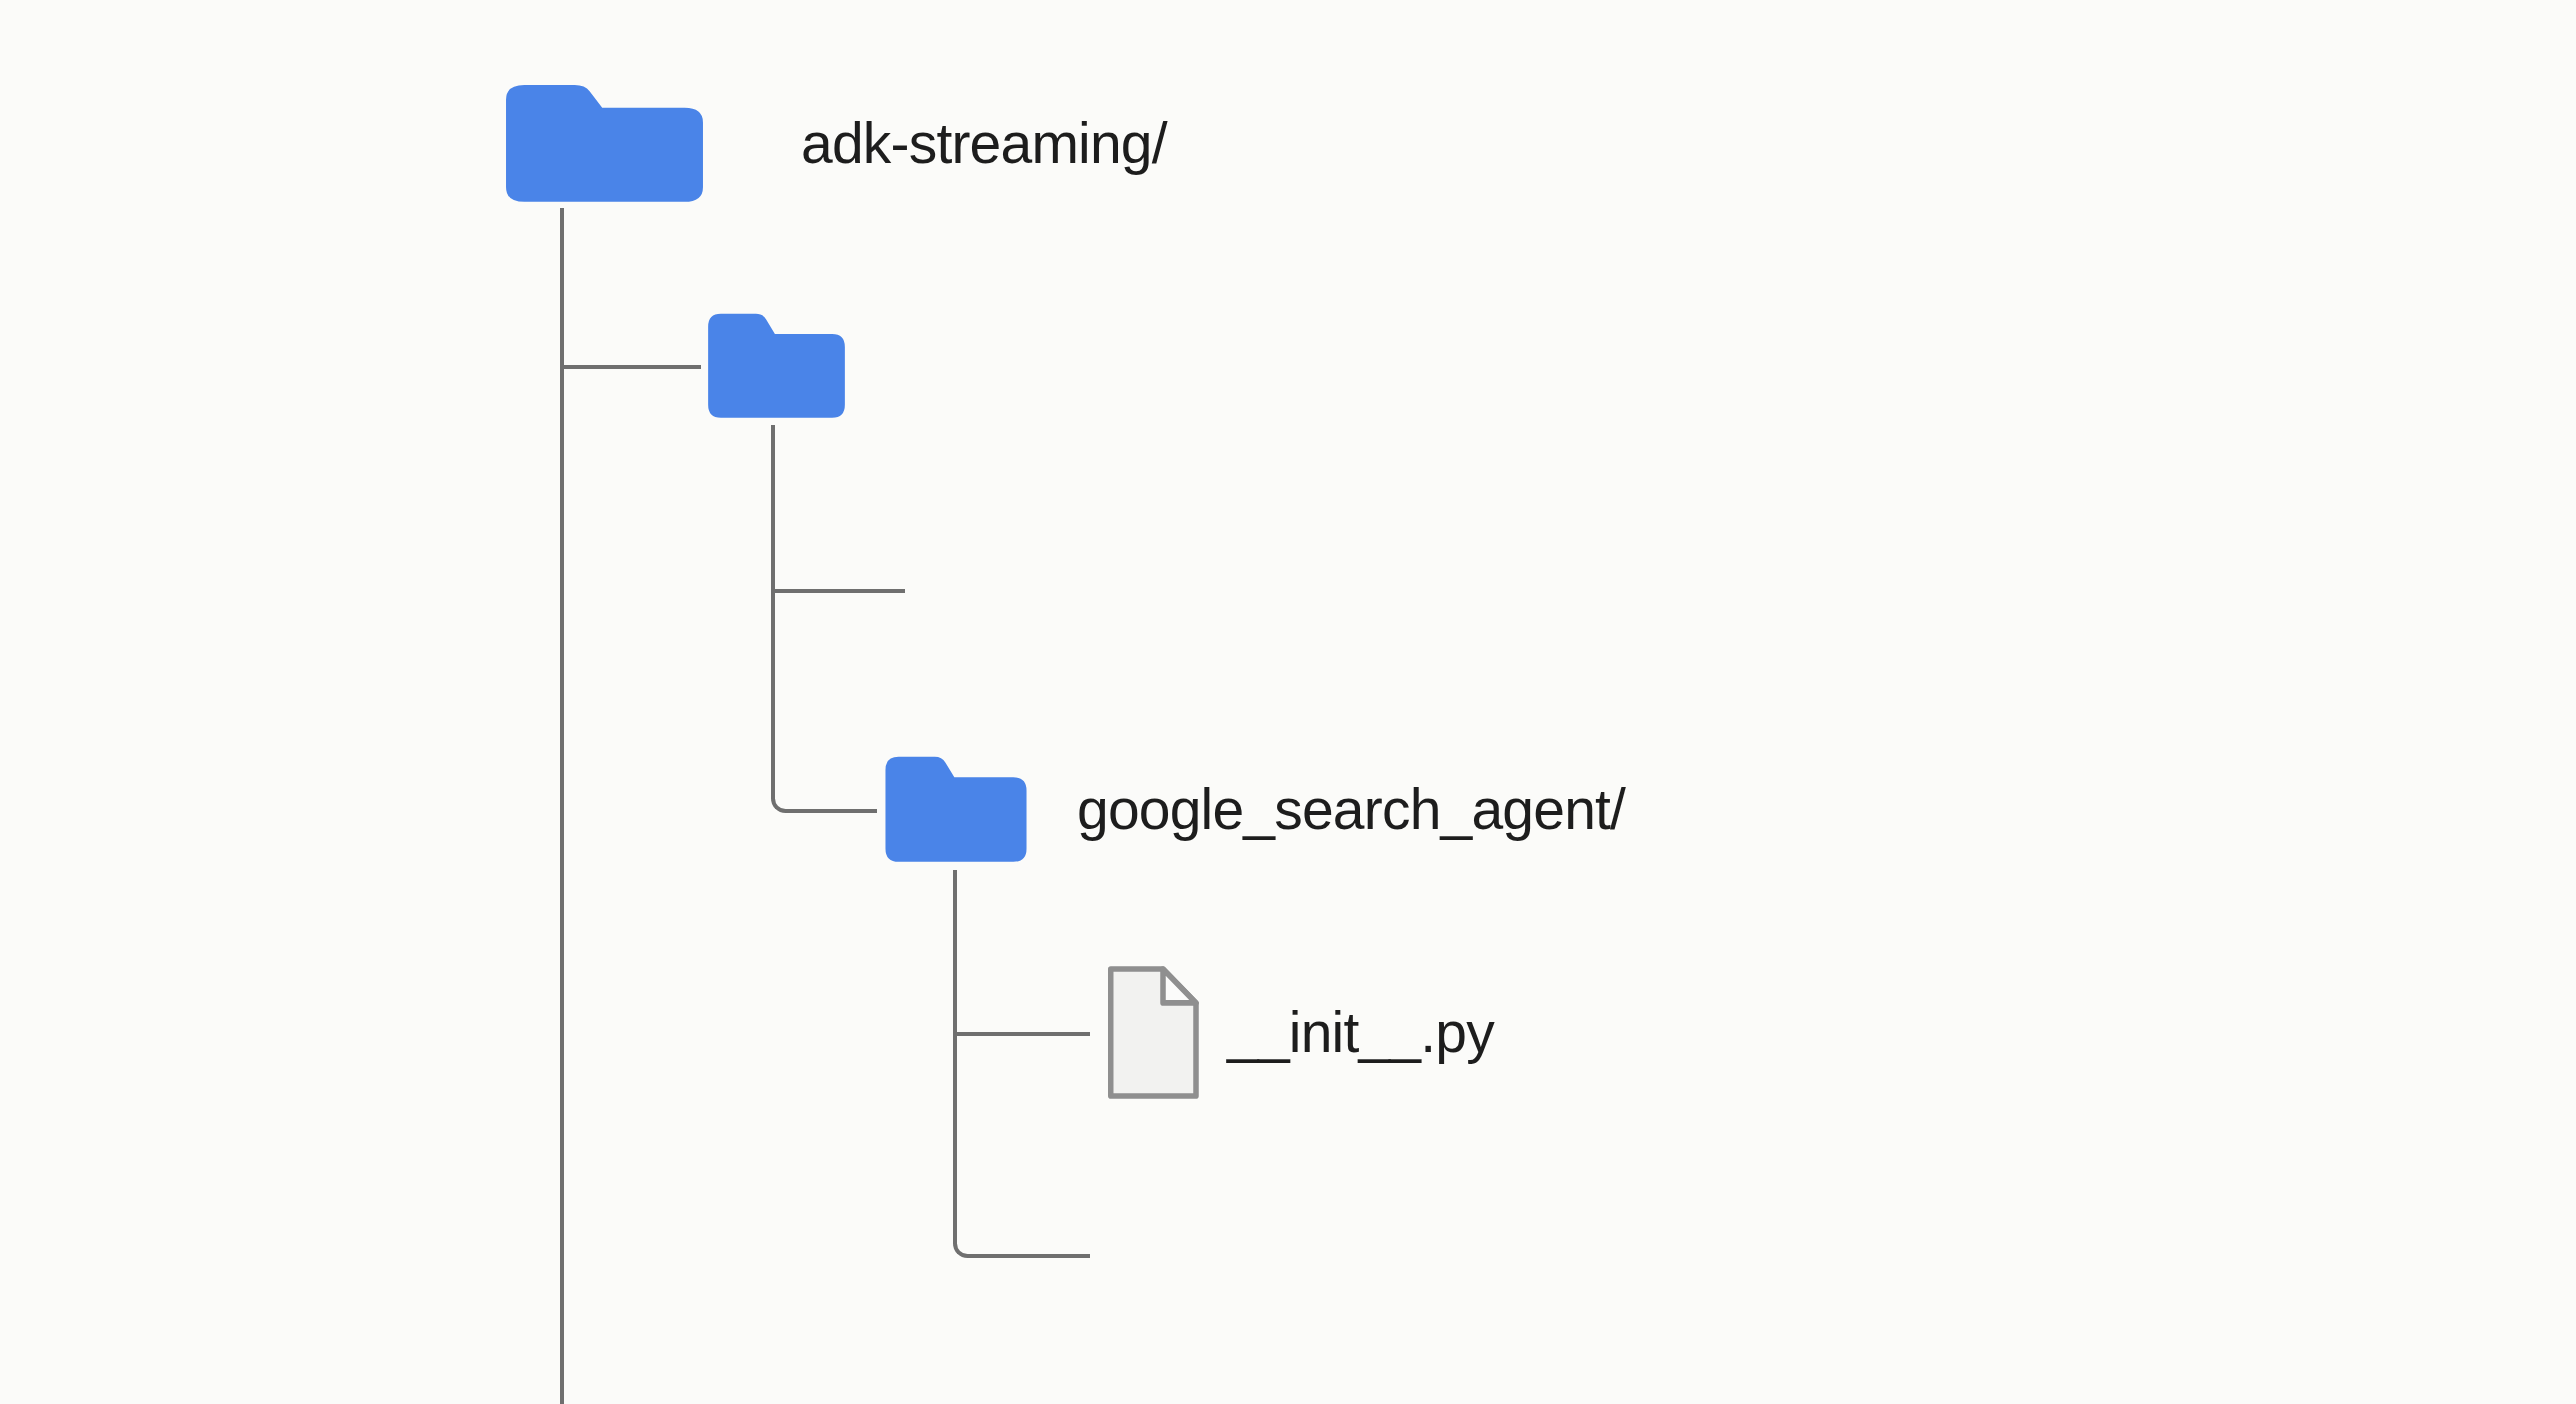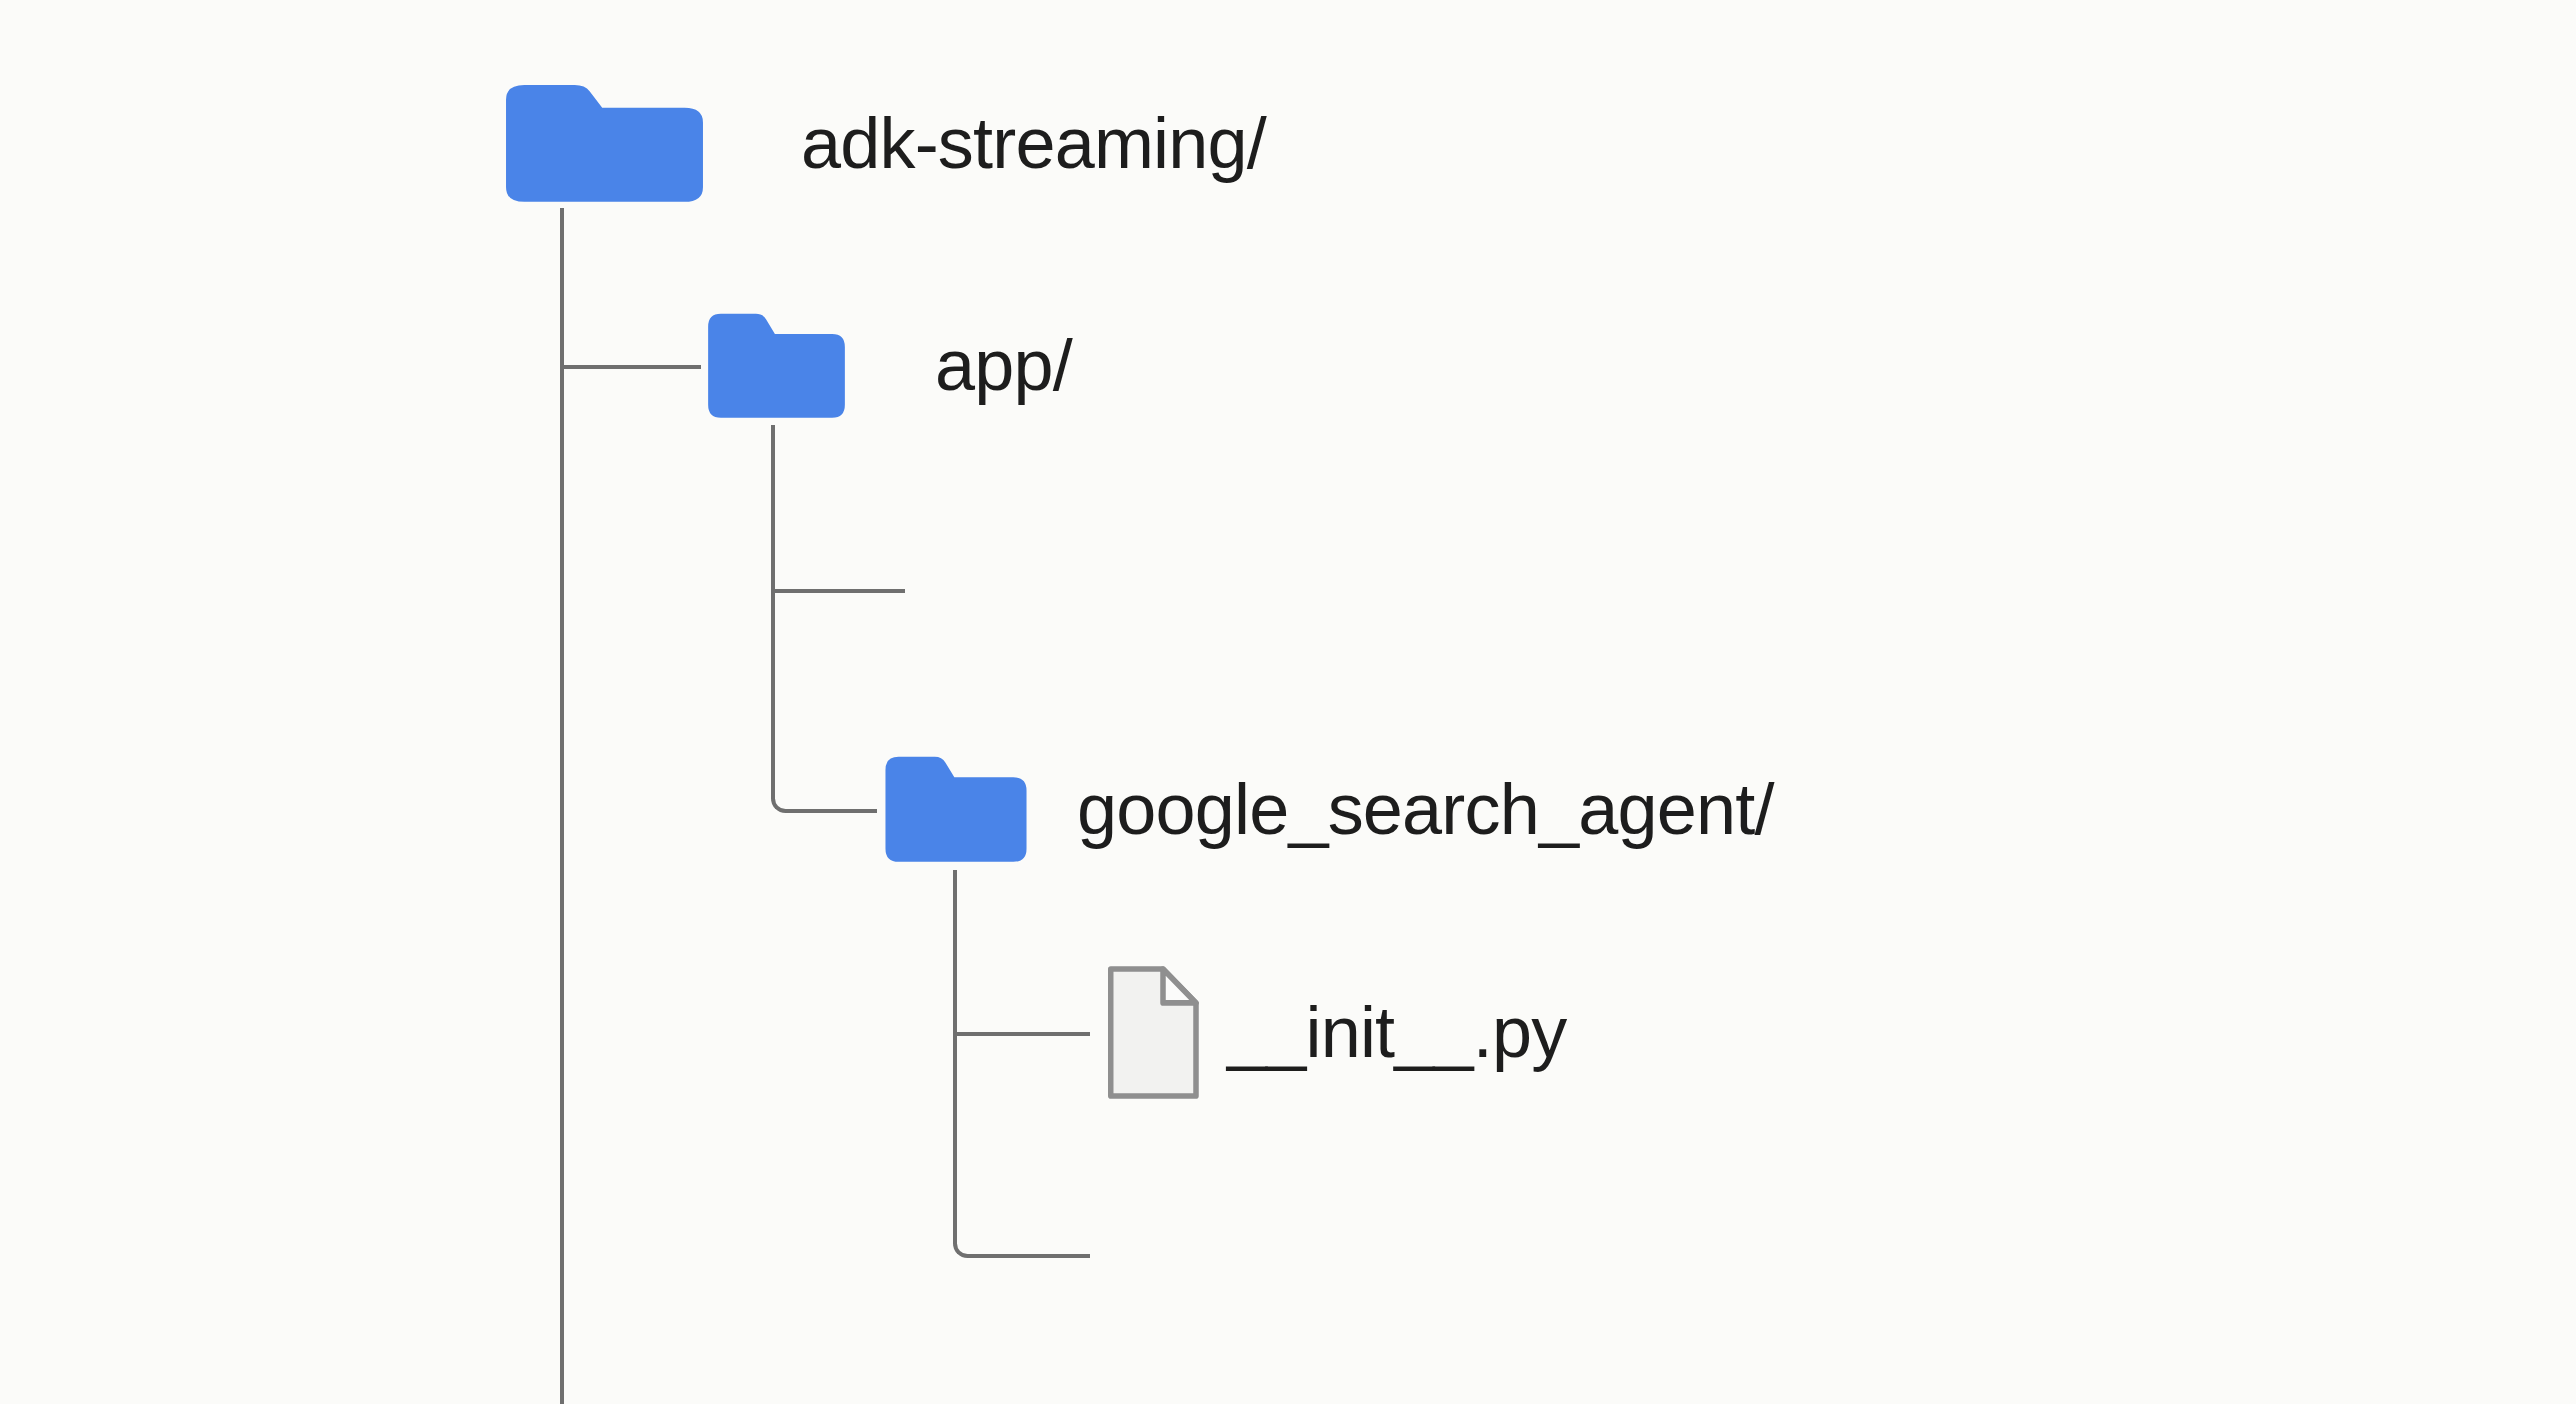--- a/index.html
+++ b/index.html
@@ -44,21 +44,21 @@
   #elbow-google { left: 953px; top: 870px; width: 137px; height: 388px; }
   #conn-init    { left: 953px; top: 1032px; width: 137px; }
 
   
   .row {
     position: absolute;
     display: flex;
     align-items: center;
   }
   .row .label {
-    font-size: 72px;
+    font-size: 57px;
     letter-spacing: -0.8px;
     color: var(--label);
     white-space: nowrap;
   }
   #row-adk    { left: 490px;  top: 74px;   height: 137px; gap: 82px; }
   #row-app    { left: 697px;  top: 304px;  height: 122px; gap: 79px; }
   #row-env    { left: 900px; top: 518px;  height: 141px; gap: 56px; }
   #row-google { left: 874px; top: 747px;  height: 123px; gap: 39px; }
   #row-init   { left: 1097px; top: 965px; height: 134px; gap: 20px; }
   #row-agent  { left: 1085px; top: 1186px; height: 134px; gap: 29px; }
@@ -89,21 +89,20 @@
     <svg class="folder" viewBox="0 0 200 150" preserveAspectRatio="none">
       <path class="folder-fill" d="M30 12 H74 Q83 12 87 19 L98 37 H170 Q186 37 186 53 V124 Q186 140 170 140 H30 Q14 140 14 124 V28 Q14 12 30 12 Z"></path>
     </svg>
     <span class="label">adk-streaming/</span>
   </div>
 
   <div class="row" id="row-app">
     <svg class="folder" viewBox="0 0 200 150" preserveAspectRatio="none">
       <path class="folder-fill" d="M30 12 H74 Q83 12 87 19 L98 37 H170 Q186 37 186 53 V124 Q186 140 170 140 H30 Q14 140 14 124 V28 Q14 12 30 12 Z"></path>
     </svg>
-    <span class="label">app/</span>
   </div>
 
 
   <div class="row" id="row-google">
     <svg class="folder" viewBox="0 0 200 150" preserveAspectRatio="none">
       <path class="folder-fill" d="M30 12 H74 Q83 12 87 19 L98 37 H170 Q186 37 186 53 V124 Q186 140 170 140 H30 Q14 140 14 124 V28 Q14 12 30 12 Z"></path>
     </svg>
     <span class="label">google_search_agent/</span>
   </div>
 

